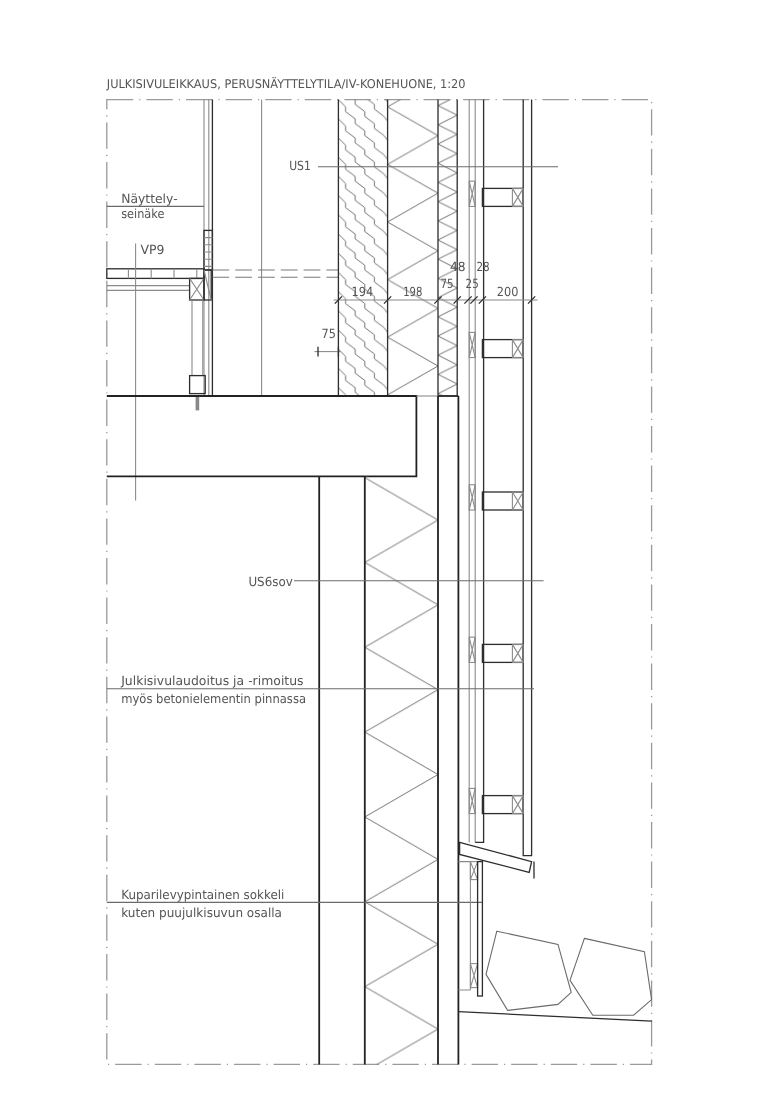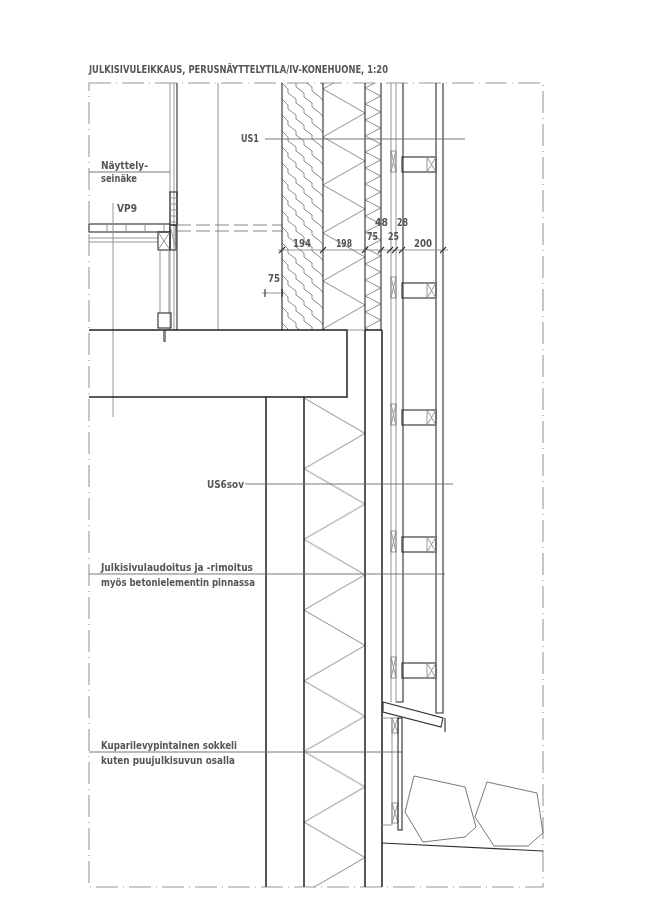--- a/index.html
+++ b/index.html
@@ -1,17 +1,17 @@
 <!DOCTYPE html>
 <html><head>
   <meta charset="utf-8">
   <style>
     html, body { margin: 0; padding: 0; background: #ffffff; }
     body { width: 650px; height: 919px; overflow: hidden; }
-    #sheet { position: relative; width: 650px; height: 919px; background: #ffffff; font-weight: bold; }
+    #sheet { position: relative; width: 650px; height: 919px; background: #ffffff; }
     svg { display: block; }
     .txt { font-family: "DejaVu Sans", sans-serif; font-size: 10.5px; fill: #555555; }
     .dim { font-family: "DejaVu Sans", sans-serif; font-size: 10.5px; fill: #555555; }
     .title { font-family: "DejaVu Sans", sans-serif; font-size: 10px; fill: #555555; }
     .ln { stroke: #2e2e2e; stroke-width: 1.1; fill: none; }
     .ln-thick { stroke: #222222; stroke-width: 1.5; fill: none; }
     .ln-light { stroke: #8a8a8a; stroke-width: 0.9; fill: none; }
     .ln-leader { stroke: #6a6a6a; stroke-width: 0.9; fill: none; }
     .hatch { stroke: #6e6e6e; stroke-width: 0.8; fill: none; }
     .border { stroke: #9a9a9a; stroke-width: 1.1; fill: none; stroke-dasharray: 22 5 1 5; }

